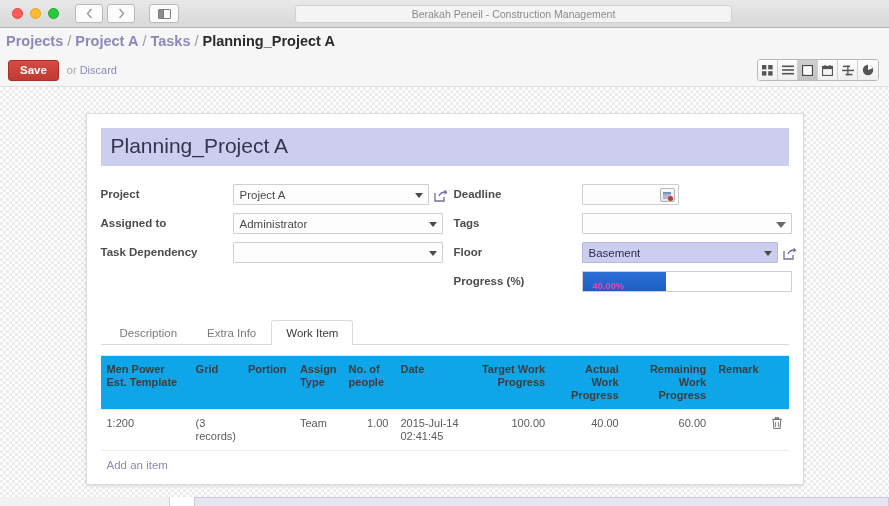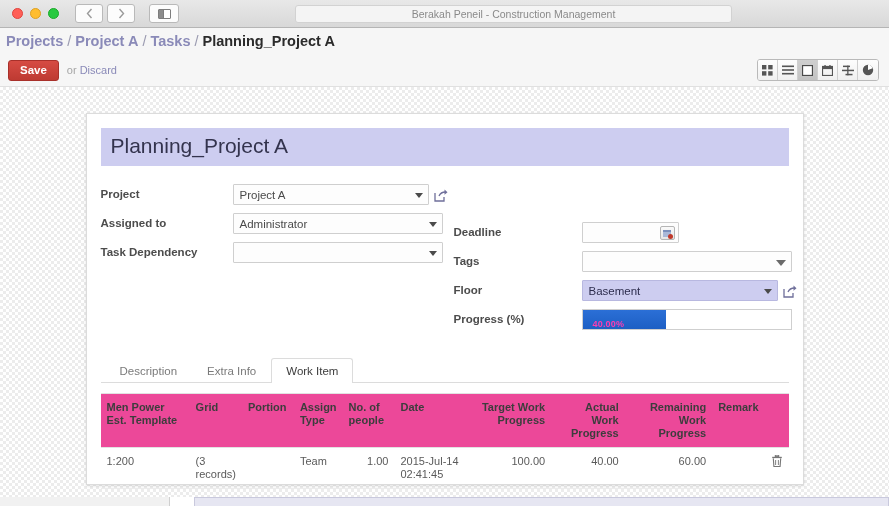--- a/index.html
+++ b/index.html
@@ -148,21 +148,21 @@
     background: #cdcdf0;
     color: #33334d;
     font-size: 21px;
     padding: 6px 10px 8px 10px;
     margin-bottom: 18px;
   }
 
   
   .form-cols { display: flex; }
   .col { width: 50%; }
-  .col.right { padding-left: 9px; margin-top: 38px; }
+  .col.right { padding-left: 9px; }
 
   .frow {
     display: flex;
     align-items: flex-start;
     margin-bottom: 7px;
     min-height: 22px;
   }
   .flabel {
     width: 132px;
     font-size: 11.5px;
@@ -279,21 +279,21 @@
   }
 
   
   .o2m { margin-top: 10px; }
   table.grid {
     width: 100%;
     border-collapse: collapse;
     font-size: 11px;
   }
   table.grid thead th {
-    background: #ec4899;
+    background: #0ea5e9;
     border-top: 1px solid #e2e2e2;
     border-bottom: 1px solid #e2e2e2;
     color: #3d3d3d;
     font-weight: bold;
     font-size: 11px;
     padding: 7px 6px;
     vertical-align: top;
     text-align: left;
     line-height: 13px;
   }

